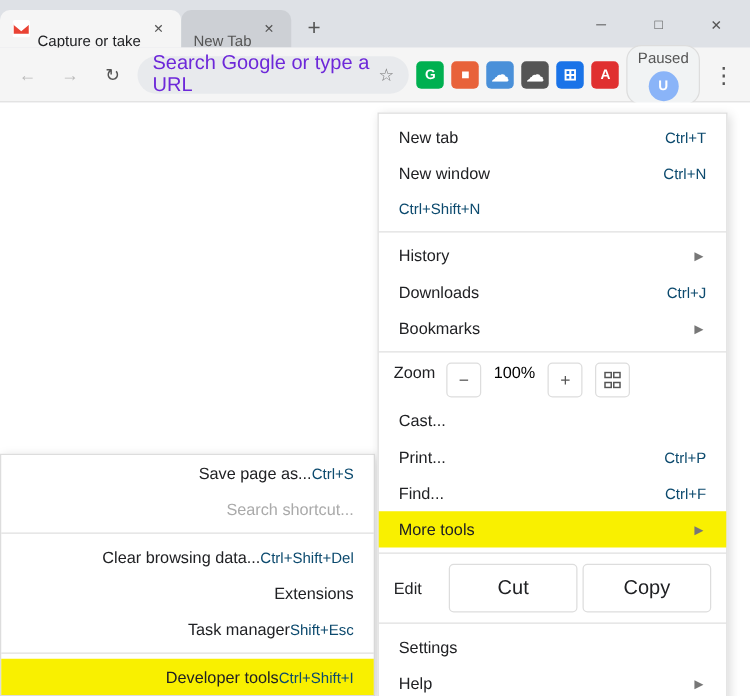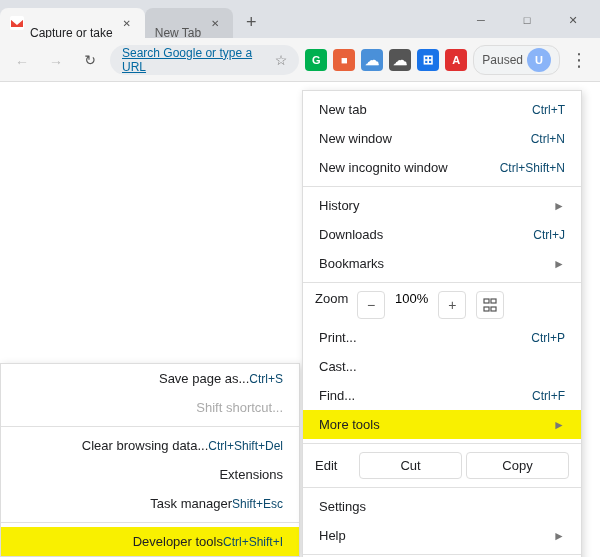--- a/index.html
+++ b/index.html
@@ -171,20 +171,21 @@
     .paused-badge {
       background: #f1f3f4;
       border: 1px solid #ddd;
       border-radius: 12px;
       padding: 2px 8px;
       font-size: 12px;
       color: #555;
       display: flex;
       align-items: center;
       gap: 4px;
+      flex-direction: column;
     }
 
     .avatar {
       width: 24px;
       height: 24px;
       border-radius: 50%;
       background: #8ab4f8;
       display: flex;
       align-items: center;
       justify-content: center;
@@ -334,28 +335,28 @@
     }
 
     .edit-label {
       font-size: 13px;
       color: #202124;
       min-width: 40px;
     }
 
     .edit-btn {
       flex: 1;
-      height: 27px;
+      height: 39px;
       display: flex;
       align-items: center;
       justify-content: center;
       border: 1px solid #ddd;
       border-radius: 4px;
       cursor: pointer;
-      font-size: 13px;
+      font-size: 16px;
       color: #202124;
     }
   </style>
 </head>
 <body>
 
 <div class="browser-frame">
 
   <div class="tab-bar">
 
@@ -383,21 +384,21 @@
       <div class="win-btn">□</div>
       <div class="win-btn close">✕</div>
     </div>
   </div>
 
   <div class="toolbar">
     <div class="toolbar-btn disabled">←</div>
     <div class="toolbar-btn disabled">→</div>
     <div class="toolbar-btn">↻</div>
     <div class="address-bar">
-      <span style="color:#0369a1; font-size:12px;text-decoration:underline;">Search Google or type a URL</span>
+      <span style="color:#6d28d9; font-size:16px;">Search Google or type a URL</span>
       <span class="address-star">☆</span>
     </div>
 
     <div class="ext-icon" style="background:#00b050; color:white; font-size:11px; font-weight:bold;">G</div>
     <div class="ext-icon" style="background:#e8623a; color:white; font-size:11px;">■</div>
     <div class="ext-icon" style="background:#4a90d9; color:white; font-size:14px;">☁</div>
     <div class="ext-icon" style="background:#555; color:white; font-size:14px;">☁</div>
     <div class="ext-icon" style="background:#1a73e8; color:white; font-size:13px;">⊞</div>
     <div class="ext-icon" style="background:#e03030; color:white; font-size:11px; font-weight:bold;">A</div>
     <div class="paused-badge">
@@ -408,21 +409,21 @@
   </div>
 
   <div class="content-area">
 
     <div class="left-context-menu">
       <div class="left-menu-item">
         <span>Save page as...</span>
         <span class="shortcut">Ctrl+S</span>
       </div>
       <div class="left-menu-item disabled">
-        <span>Shift shortcut...</span>
+        <span>Search shortcut...</span>
       </div>
       <div class="menu-divider"></div>
       <div class="left-menu-item">
         <span>Clear browsing data...</span>
         <span class="shortcut">Ctrl+Shift+Del</span>
       </div>
       <div class="left-menu-item">
         <span>Extensions</span>
       </div>
       <div class="left-menu-item">
@@ -440,21 +441,20 @@
 
       <div class="right-menu-item">
         <span>New tab</span>
         <span class="shortcut">Ctrl+T</span>
       </div>
       <div class="right-menu-item">
         <span>New window</span>
         <span class="shortcut">Ctrl+N</span>
       </div>
       <div class="right-menu-item">
-        <span>New incognito window</span>
         <span class="shortcut">Ctrl+Shift+N</span>
       </div>
 
       <div class="menu-divider"></div>
 
       <div class="right-menu-item">
         <span>History</span>
         <span class="arrow">►</span>
       </div>
       <div class="right-menu-item">
@@ -477,25 +477,25 @@
           <svg width="14" height="14" viewBox="0 0 14 14" fill="none">
             <rect x="1" y="1" width="5" height="4" stroke="#555" stroke-width="1.2" fill="none"></rect>
             <rect x="8" y="1" width="5" height="4" stroke="#555" stroke-width="1.2" fill="none"></rect>
             <rect x="1" y="9" width="5" height="4" stroke="#555" stroke-width="1.2" fill="none"></rect>
             <rect x="8" y="9" width="5" height="4" stroke="#555" stroke-width="1.2" fill="none"></rect>
           </svg>
         </div>
       </div>
 
       <div class="right-menu-item">
+        <span>Cast...</span>
+      </div>
+      <div class="right-menu-item">
         <span>Print...</span>
         <span class="shortcut">Ctrl+P</span>
-      </div>
-      <div class="right-menu-item">
-        <span>Cast...</span>
       </div>
       <div class="right-menu-item">
         <span>Find...</span>
         <span class="shortcut">Ctrl+F</span>
       </div>
       <div class="right-menu-item highlighted">
         <span>More tools</span>
         <span class="arrow">►</span>
       </div>
 

